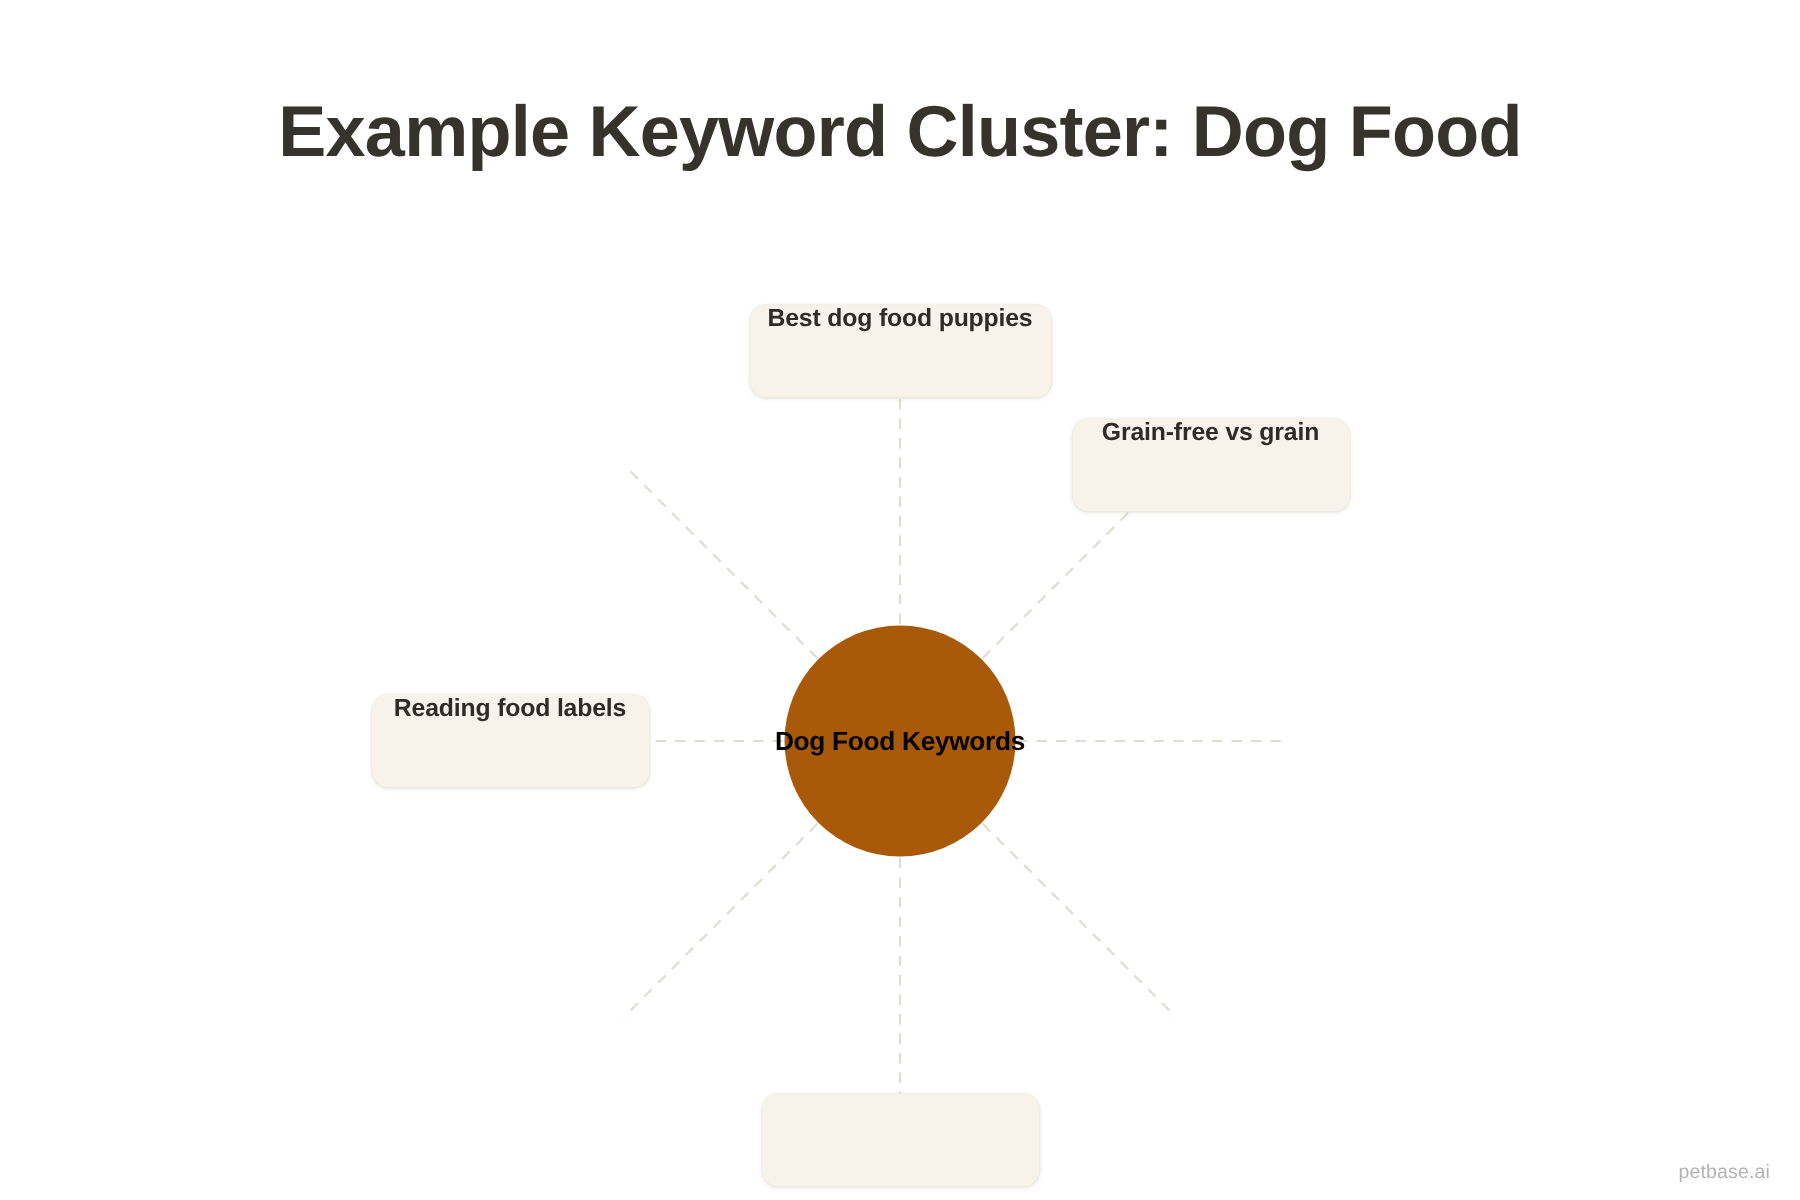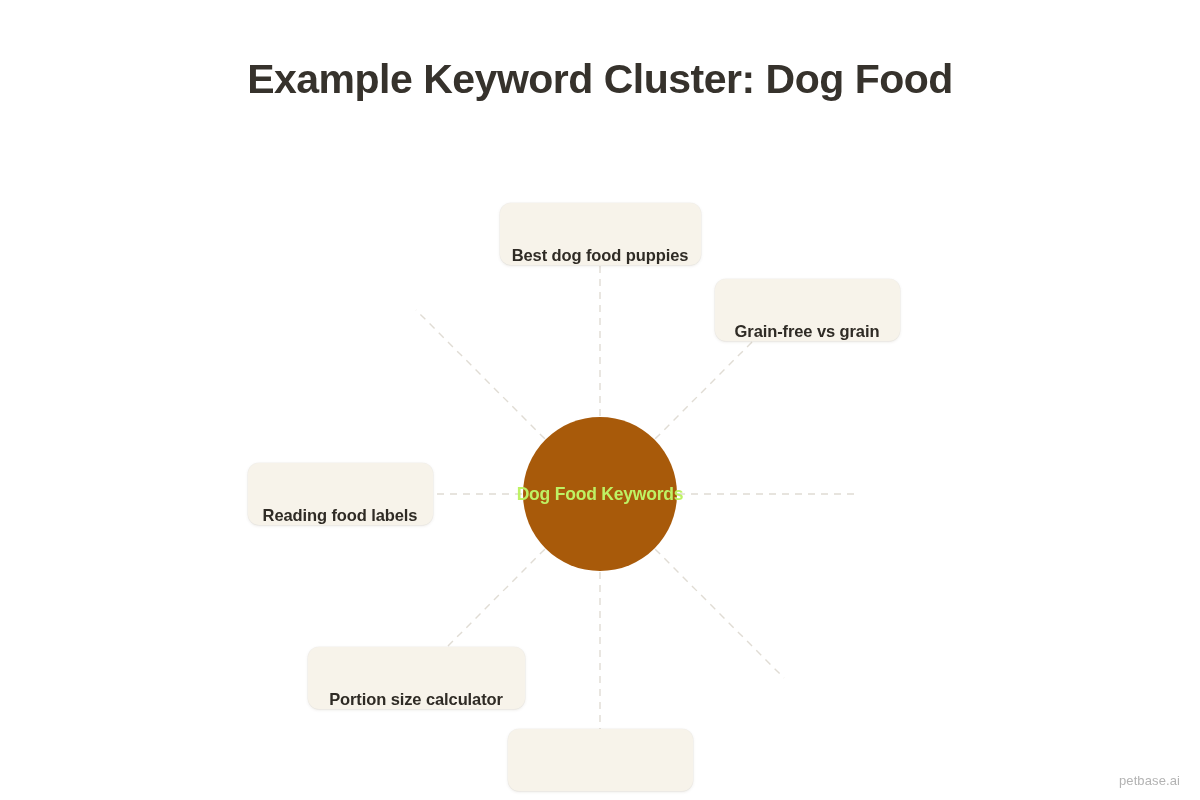--- a/index.html
+++ b/index.html
@@ -15,21 +15,21 @@
     position: relative;
   }
 
   
   .page-title {
     position: absolute;
     top: 28px;
     left: 0;
     width: 1200px;
     text-align: center;
-    font-size: 41px;
+    font-size: 48px;
     font-weight: bold;
     color: #36322c;
     letter-spacing: -0.5px;
     line-height: 1.2;
     white-space: nowrap;
   }
 
   
   .cluster-canvas {
     position: absolute;
@@ -54,36 +54,36 @@
     height: 154px;
     border-radius: 50%;
     background: #a85a0a;
     left: 523px;
     top: 417px;
     display: flex;
     align-items: center;
     justify-content: center;
   }
   .hub-label {
-    color: #bef264;
+    color: #000000;
     font-size: 17.5px;
     font-weight: bold;
     white-space: nowrap;
     letter-spacing: -0.2px;
   }
 
   
   .node {
     position: absolute;
     background: #f7f3ea;
     border-radius: 11px;
     box-shadow: 0 1px 3px rgba(120, 105, 80, 0.16),
                 0 0 0 0.5px rgba(160, 145, 115, 0.10);
     display: flex;
-    align-items: flex-end;
+    align-items: flex-start;
     justify-content: center;
     box-sizing: border-box;
     padding: 0 20px;
     height: 62px;
   }
   .node-label {
     font-size: 16.5px;
     font-weight: bold;
     color: #2f2b25;
     white-space: nowrap;
@@ -124,21 +124,18 @@
 
 <div class="node" style="width: 201px; height: 62px; left: 499.5px; top: 203px;">
       <span class="node-label">Best dog food puppies</span>
     </div>
     <div class="node" style="width: 185px; height: 62px; left: 691.5px; top: 279px; margin-left: 23px;">
       <span class="node-label">Grain-free vs grain</span>
     </div>
     <div class="node" style="width: 185px; height: 62px; left: 507.5px; top: 729px;">
       <span class="node-label"></span>
     </div>
-    <div class="node" style="width: 217px; height: 62px; left: 307.5px; top: 647px;">
-      <span class="node-label">Portion size calculator</span>
-    </div>
     <div class="node" style="width: 185px; height: 62px; left: 247.5px; top: 463px;">
       <span class="node-label">Reading food labels</span>
     </div>
   </div>
 
 <div class="watermark">petbase.ai</div>
 
 </body></html>

